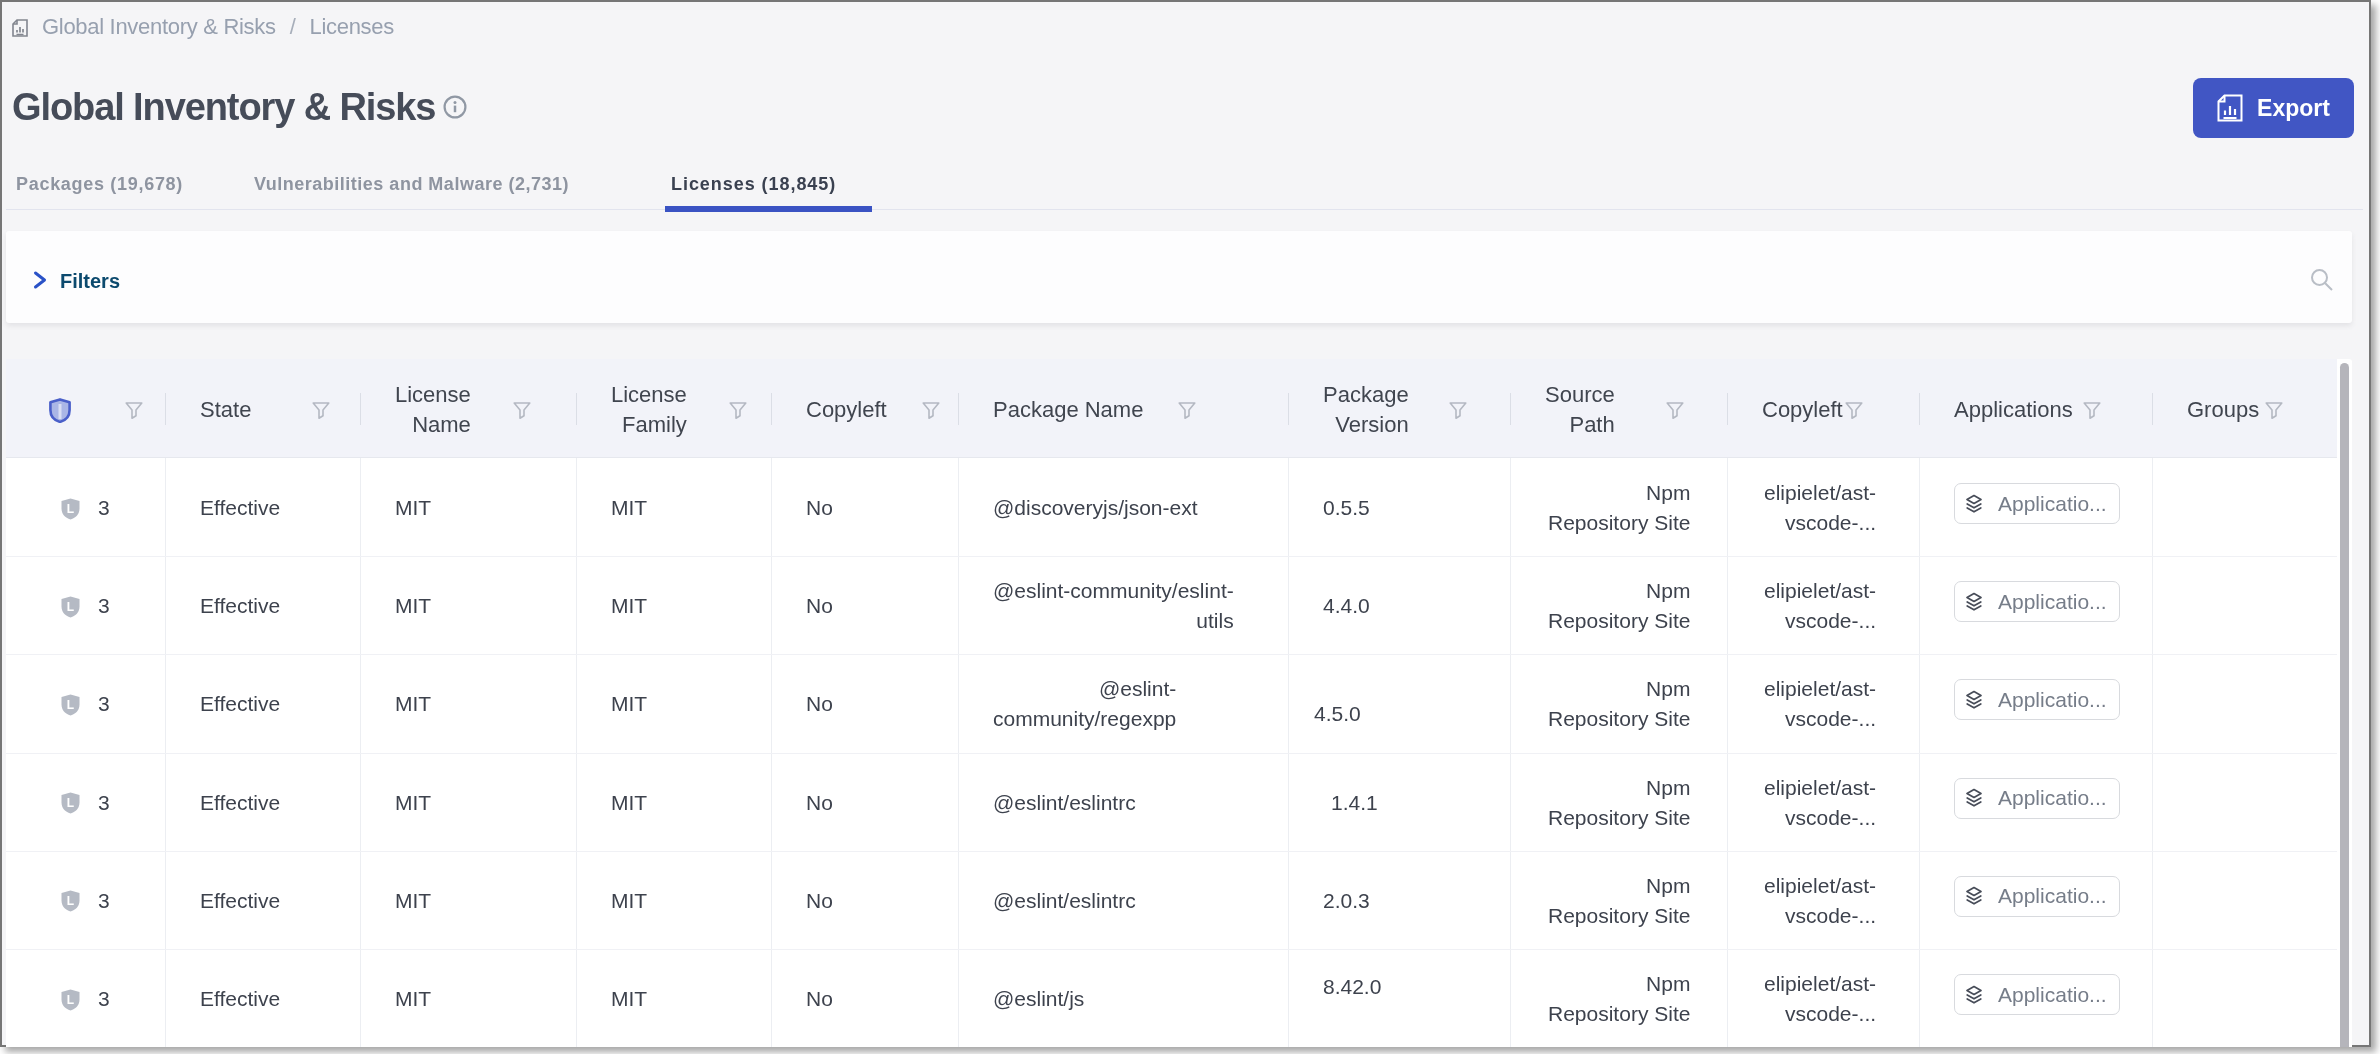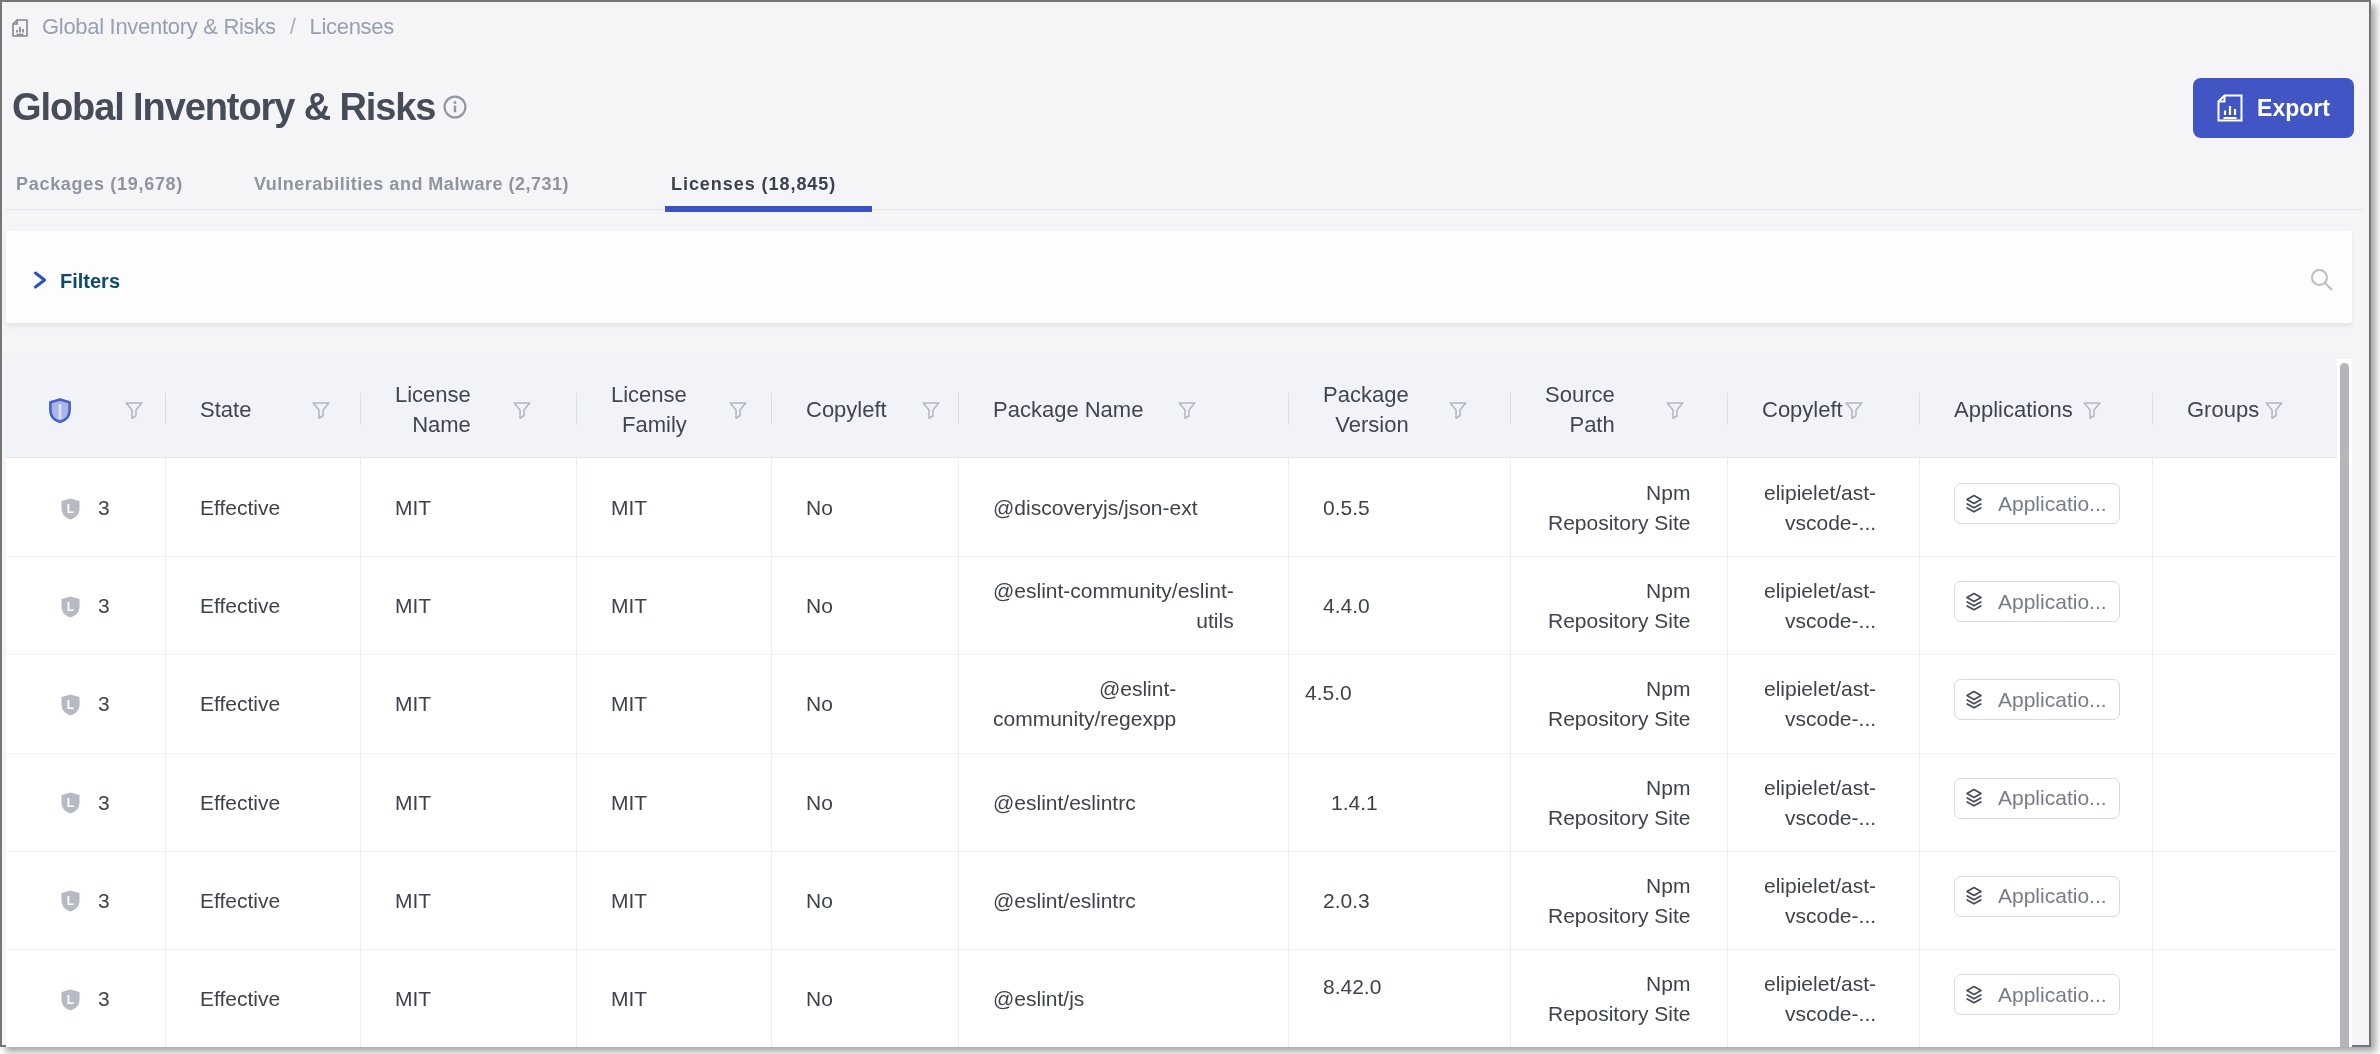--- a/index.html
+++ b/index.html
@@ -268,21 +268,21 @@
             </svg>
             <span style="margin-left:18px">3</span>
           </div>
           <div class="cell" style="left:159px;top:295.4px;width:195px;height:98.2px;padding-left:35px;">Effective</div>
           <div class="cell" style="left:354px;top:295.4px;width:216px;height:98.2px;padding-left:35px;">MIT</div>
           <div class="cell" style="left:570px;top:295.4px;width:195px;height:98.2px;padding-left:35px;">MIT</div>
           <div class="cell" style="left:765px;top:295.4px;width:187px;height:98.2px;padding-left:35px;">No</div>
           <div class="cell" style="left:952px;top:295.4px;width:330px;height:98.2px;padding-left:35px;">
             <span>@eslint-<br>community/regexpp</span>
           </div>
-          <div class="cell" style="left:1282px;top:284px;width:222px;height:98.2px;padding-left:17px;">4.5.0</div>
+          <div class="cell" style="left:1282px;top:305px;width:222px;height:98.2px;padding-left:26px;">4.5.0</div>
           <div class="cell" style="left:1504px;top:295.4px;width:217px;height:98.2px;padding-left:35px;padding-left:38px">
             <span>Npm<br>Repository Site</span>
           </div>
           <div class="cell" style="left:1721px;top:295.4px;width:192px;height:98.2px;padding-left:35px;padding-left:37px">
             <span>elipielet/ast-<br>vscode-...</span>
           </div>
           <div class="cell" style="left:1913px;top:295.4px;width:233px;height:98.2px;padding-left:35px;">
             <div class="appbtn">
               <svg width="20" height="20" viewBox="0 0 20 20" fill="none" stroke="#474c58" stroke-width="1.7" stroke-linejoin="round">
                 <path d="M10 1.5 L17 5.5 L10 9.5 L3 5.5 Z"></path>

